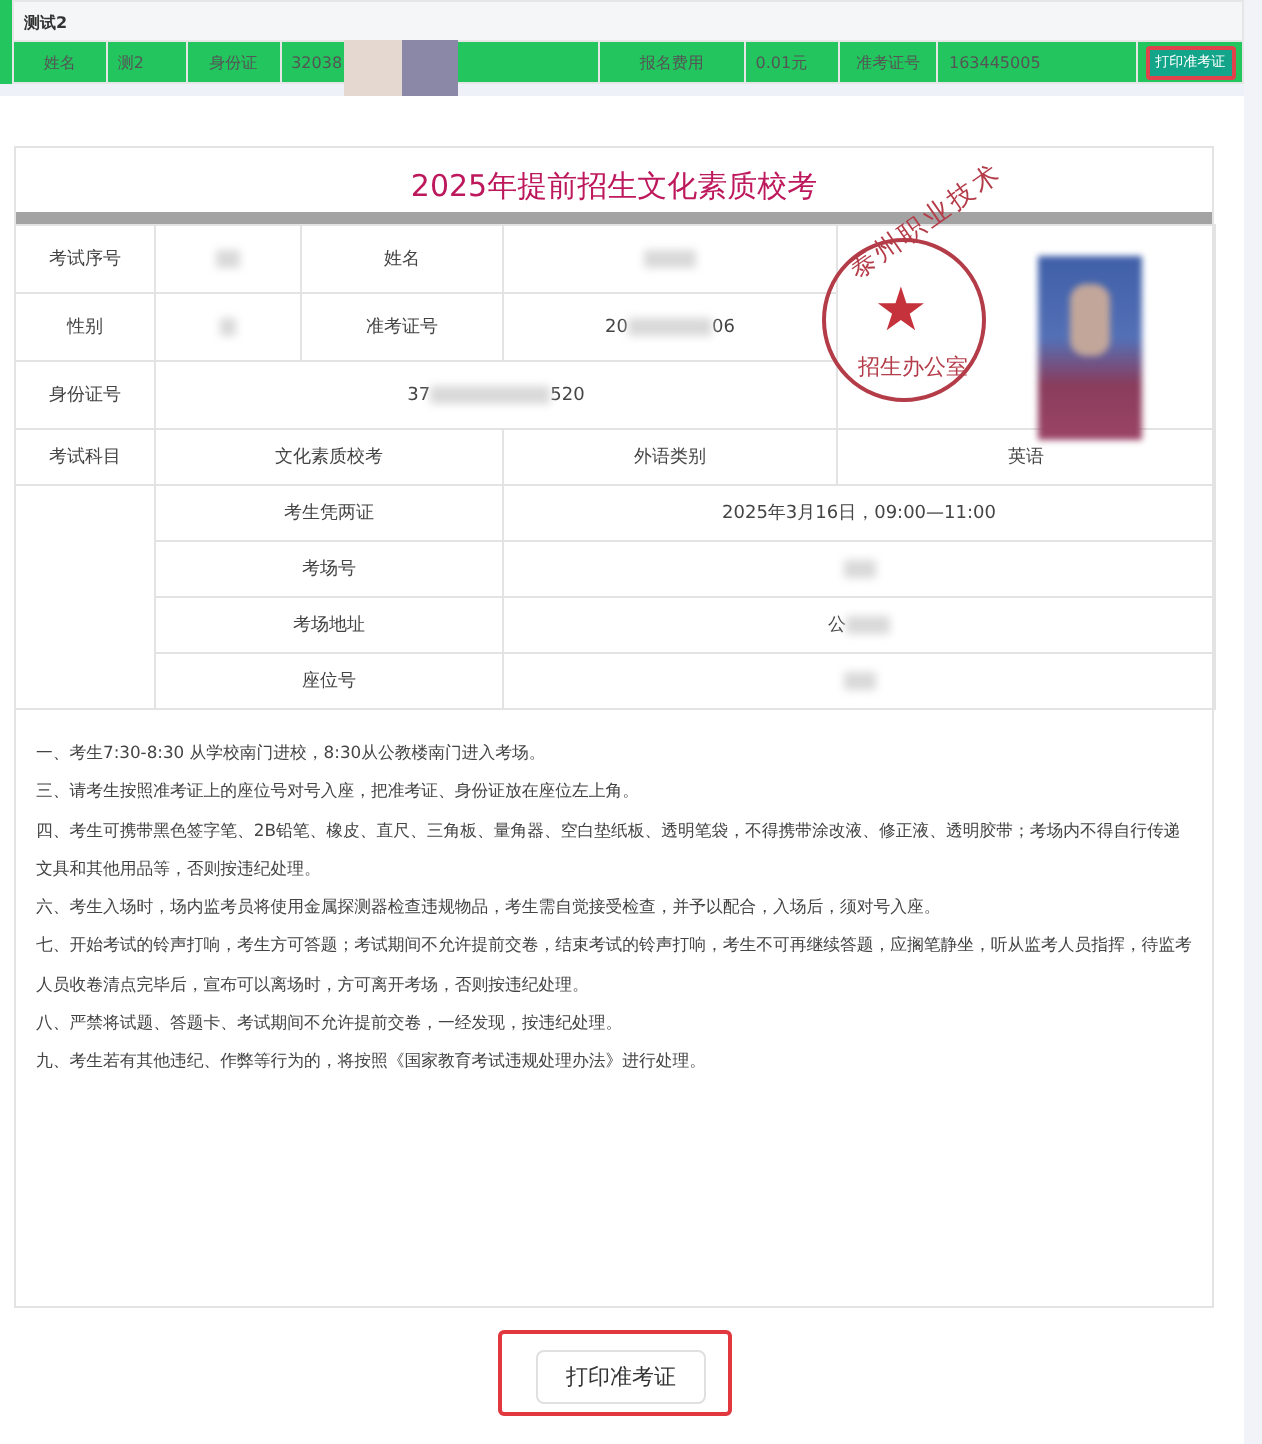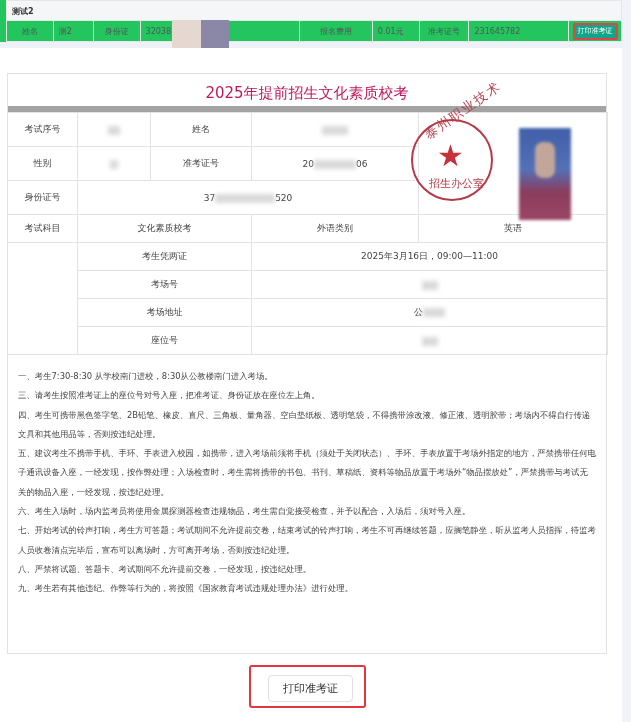--- a/index.html
+++ b/index.html
@@ -48,21 +48,21 @@
 <div class="record-panel">
   <div class="record-head">测试2</div>
   <div class="record-row">
     <div class="c" style="width:47px">姓名</div>
     <div style="width:40px">测2</div>
     <div class="c" style="width:47px">身份证</div>
     <div style="width:160px">32038</div>
     <div class="c" style="width:73px">报名费用</div>
     <div style="width:47px">0.01元</div>
     <div class="c" style="width:50px">准考证号</div>
-    <div style="width:100px">231645782</div>
+    <div style="width:100px">163445005</div>
     <div class="c" style="width:52px; border-right:none">
       <span class="btn-print-small">打印准考证</span>
     </div>
   </div>
   <div class="redact-a"></div>
   <div class="redact-b"></div>
 </div>
 
 <div class="ticket">
   <div class="ticket-title">2025年提前招生文化素质校考</div>
@@ -123,21 +123,20 @@
     <tr class="short">
       <td colspan="2">座位号</td>
       <td colspan="2"><span class="blur" style="width:16px"></span></td>
     </tr>
   </tbody>
     </table>
   <div class="rules">
     <p>一、考生7:30-8:30 从学校南门进校，8:30从公教楼南门进入考场。</p>
     <p>三、请考生按照准考证上的座位号对号入座，把准考证、身份证放在座位左上角。</p>
     <p>四、考生可携带黑色签字笔、2B铅笔、橡皮、直尺、三角板、量角器、空白垫纸板、透明笔袋，不得携带涂改液、修正液、透明胶带；考场内不得自行传递文具和其他用品等，否则按违纪处理。</p>
-    <p>五、建议考生不携带手机、手环、手表进入校园，如携带，进入考场前须将手机（须处于关闭状态）、手环、手表放置于考场外指定的地方，严禁携带任何电子通讯设备入座，一经发现，按作弊处理；入场检查时，考生需将携带的书包、书刊、草稿纸、资料等物品放置于考场外“物品摆放处”，严禁携带与考试无关的物品入座，一经发现，按违纪处理。</p>
     <p>六、考生入场时，场内监考员将使用金属探测器检查违规物品，考生需自觉接受检查，并予以配合，入场后，须对号入座。</p>
     <p>七、开始考试的铃声打响，考生方可答题；考试期间不允许提前交卷，结束考试的铃声打响，考生不可再继续答题，应搁笔静坐，听从监考人员指挥，待监考人员收卷清点完毕后，宣布可以离场时，方可离开考场，否则按违纪处理。</p>
     <p>八、严禁将试题、答题卡、考试期间不允许提前交卷，一经发现，按违纪处理。</p>
     <p>九、考生若有其他违纪、作弊等行为的，将按照《国家教育考试违规处理办法》进行处理。</p>
   </div>
 </div>
 
 <div class="print-area">
   <div class="btn-print">打印准考证</div>
 </div>

